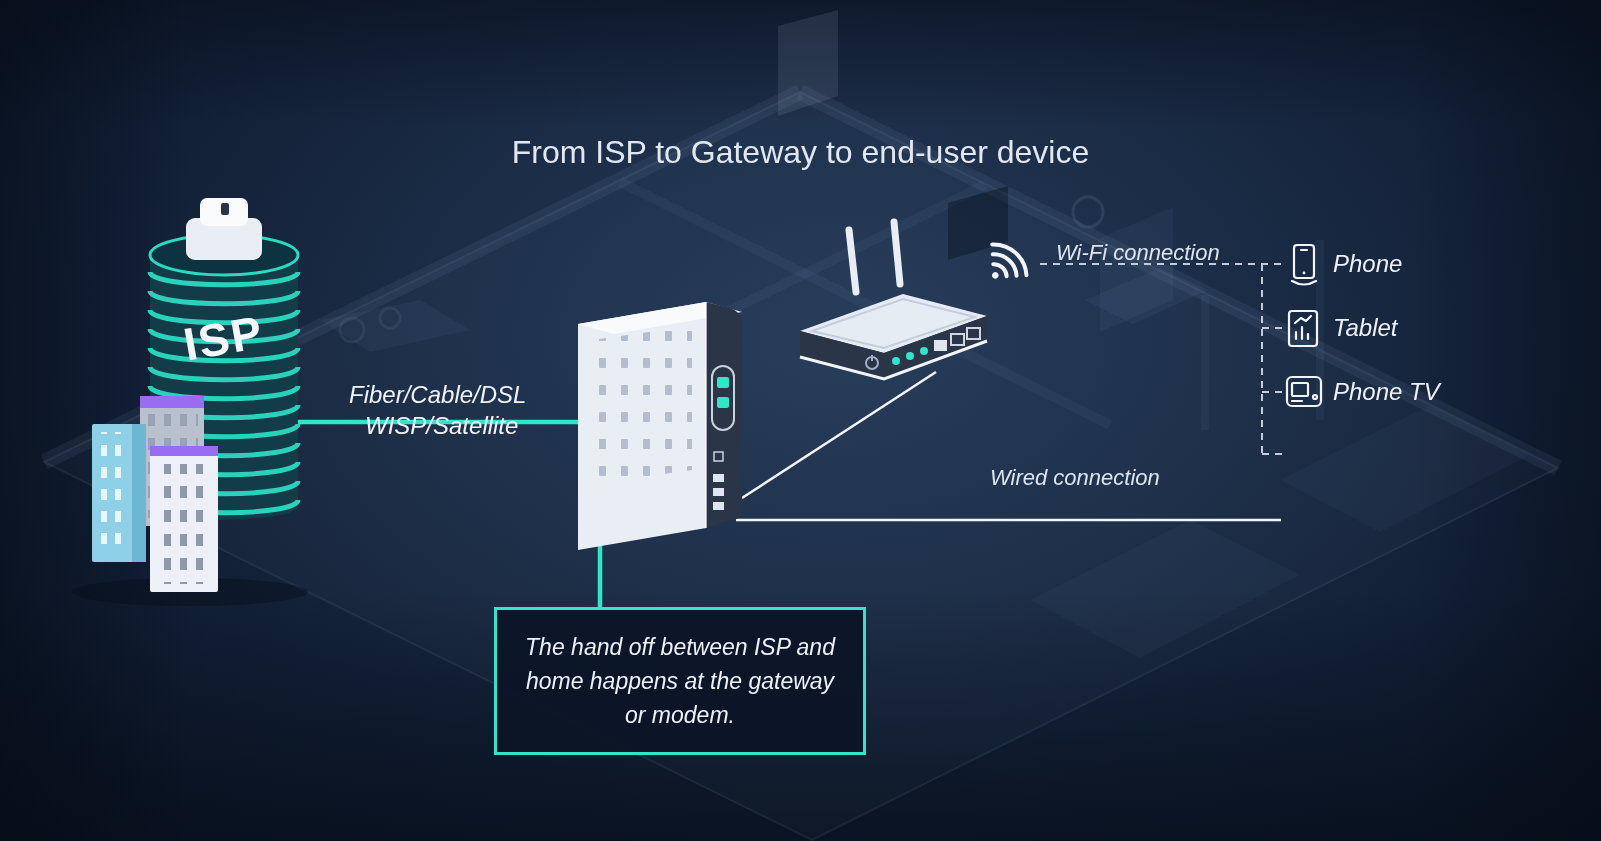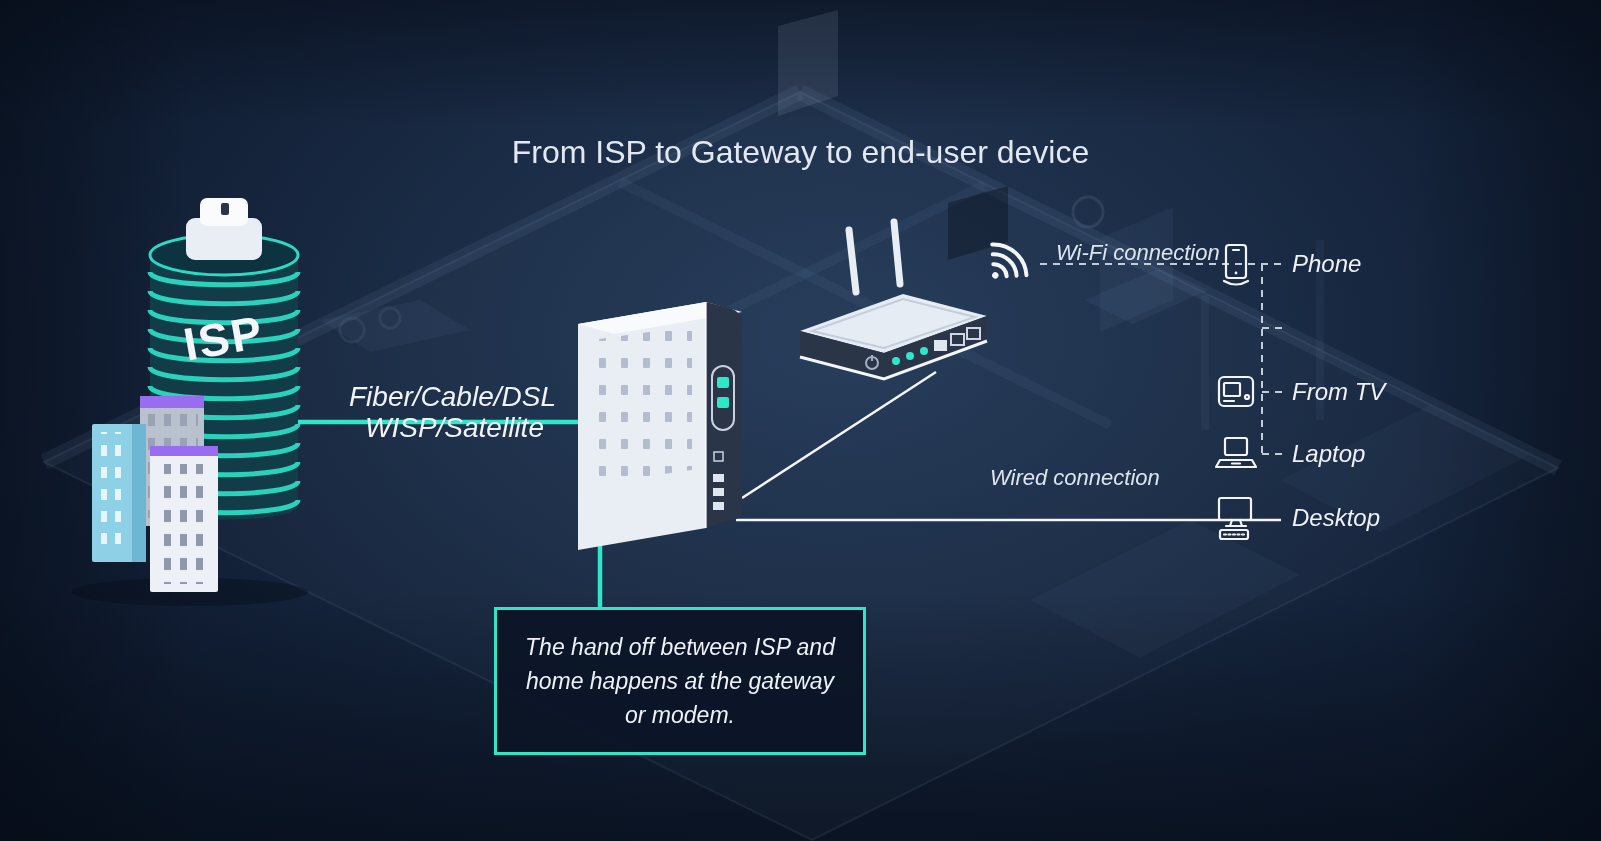--- a/index.html
+++ b/index.html
@@ -10,28 +10,28 @@
       linear-gradient(90deg, rgba(5,10,20,.45) 0%, rgba(5,10,20,0) 12%, rgba(5,10,20,0) 88%, rgba(5,10,20,.45) 100%),
       linear-gradient(180deg, rgba(6,12,24,.5) 0%, rgba(6,12,24,0) 15%, rgba(6,12,24,0) 70%, rgba(5,10,20,.55) 100%),
       radial-gradient(1150px 740px at 52% 40%, #253a58 0%, #1b2c46 36%, #111f35 66%, #0b1628 100%);
   }
   .scene{position:absolute;left:0;top:0;width:1601px;height:841px;}
   .title{position:absolute;left:0;right:0;top:56px;margin:0;text-align:center;
     font-size:47px;font-weight:700;letter-spacing:.5px;color:#f8fafd;}
   .subtitle{position:absolute;left:0;right:0;top:134px;margin:0;text-align:center;
     font-size:32px;font-weight:400;color:#e2e8f2;}
   .label{position:absolute;font-style:italic;white-space:nowrap;}
-  .link-label{font-size:28px;color:#f0f4f9;}
+  .link-label{font-size:24px;color:#f0f4f9;}
   .conn-label{font-size:22px;color:#dde4ee;}
   .callout{position:absolute;left:494px;top:607px;width:372px;height:148px;
     box-sizing:border-box;border:3px solid #2fe6c8;background:rgba(11,21,38,.92);
     display:flex;align-items:center;justify-content:center;padding:10px 26px;}
   .callout p{margin:0;font-style:italic;font-size:23px;line-height:34px;
     text-align:center;color:#eef2f8;}
-  .device-row{position:absolute;left:1212px;display:flex;align-items:center;gap:32px;height:48px;}
+  .device-row{position:absolute;left:1280px;display:flex;align-items:center;gap:5px;height:48px;}
   .device-row svg{flex:0 0 auto;}
   .device-label{font-size:24px;font-style:italic;color:#eef2f8;}
 </style>
 </head>
 <body>
 
 <div class="canvas">
 
   <svg class="scene" viewBox="0 0 1601 841">
     <defs>
@@ -177,44 +177,36 @@
   <div class="device-row" style="top:240px">
     <svg width="48" height="48" viewBox="0 0 48 48" fill="none" stroke="#f2f5f9" stroke-width="2.2" stroke-linejoin="round" stroke-linecap="round">
       <rect x="14" y="5" width="20" height="33" rx="3"></rect>
       <line x1="21" y1="10" x2="27" y2="10"></line>
       <circle cx="24" cy="33" r="1.4" fill="#f2f5f9" stroke="none"></circle>
       <path d="M12,41 q12,7 24,0"></path>
     </svg>
     <span class="device-label">Phone</span>
   </div>
 
+  <div class="device-row" style="top:304px">
+    <svg width="48" height="48" viewBox="0 0 48 48" fill="none" stroke="#f2f5f9" stroke-width="2.2" stroke-linejoin="round" stroke-linecap="round">
+      <rect x="9" y="7" width="28" height="35" rx="3"></rect>
+      <line x1="16" y1="35" x2="16" y2="28"></line>
+      <line x1="22" y1="35" x2="22" y2="23"></line>
+      <line x1="28" y1="35" x2="28" y2="30"></line>
+      <polyline points="15,19 21,14 26,17 31,12"></polyline>
+    </svg>
+    <span class="device-label">Tablet</span>
+  </div>
 
   <div class="device-row" style="top:368px">
     <svg width="48" height="48" viewBox="0 0 48 48" fill="none" stroke="#f2f5f9" stroke-width="2.2" stroke-linejoin="round" stroke-linecap="round">
       <rect x="7" y="9" width="34" height="29" rx="5"></rect>
       <rect x="12" y="15" width="16" height="13" rx="1"></rect>
       <circle cx="35" cy="29" r="2"></circle>
       <line x1="12" y1="33" x2="22" y2="33"></line>
     </svg>
-    <span class="device-label">From TV</span>
-  </div>
-
-  <div class="device-row" style="top:430px">
-    <svg width="48" height="48" viewBox="0 0 48 48" fill="none" stroke="#f2f5f9" stroke-width="2.2" stroke-linejoin="round" stroke-linecap="round">
-      <rect x="13" y="8" width="22" height="17" rx="2"></rect>
-      <polygon points="8,30 40,30 44,37 4,37"></polygon>
-      <line x1="20" y1="33.5" x2="28" y2="33.5"></line>
-    </svg>
-    <span class="device-label">Laptop</span>
-  </div>
-
-  <div class="device-row" style="top:494px">
-    <svg width="48" height="48" viewBox="0 0 48 48" fill="none" stroke="#f2f5f9" stroke-width="2.2" stroke-linejoin="round" stroke-linecap="round">
-      <rect x="7" y="4" width="32" height="22" rx="2"></rect>
-      <path d="M20,26 l-2,6 h12 l-2,-6"></path>
-      <line x1="14" y1="32" x2="34" y2="32"></line>
-      <rect x="8" y="36" width="28" height="9" rx="2"></rect>
-      <line x1="12" y1="40.5" x2="32" y2="40.5" stroke-dasharray="2 2.5"></line>
-    </svg>
-    <span class="device-label">Desktop</span>
-  </div>
+    <span class="device-label">Phone TV</span>
+  </div>
+
+
 
 </div>
 
 </body></html>

